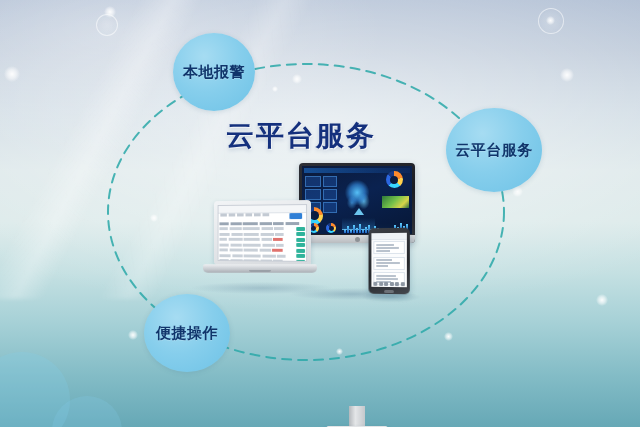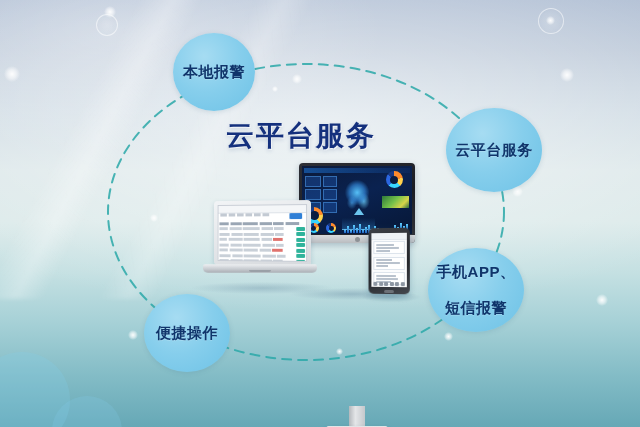--- a/index.html
+++ b/index.html
@@ -433,25 +433,20 @@
 
   <div class="node" style="left:173px;top:33px;width:82px;height:78px;font-size:15px;">
     <span>本地报警</span>
   </div>
 
 
   <div class="node" style="left:446px;top:108px;width:96px;height:84px;font-size:15px;">
     <span>云平台服务</span>
   </div>
 
-  <div class="node" style="left:428px;top:248px;width:96px;height:84px;font-size:15px;">
-    <span>
-      <span>手机APP、</span><br><span>短信报警</span>
-    </span>
-  </div>
 
 
   <div class="node" style="left:144px;top:294px;width:86px;height:78px;font-size:15px;">
     <span>便捷操作</span>
   </div>
 
 
 </div>
 
 </body></html>

